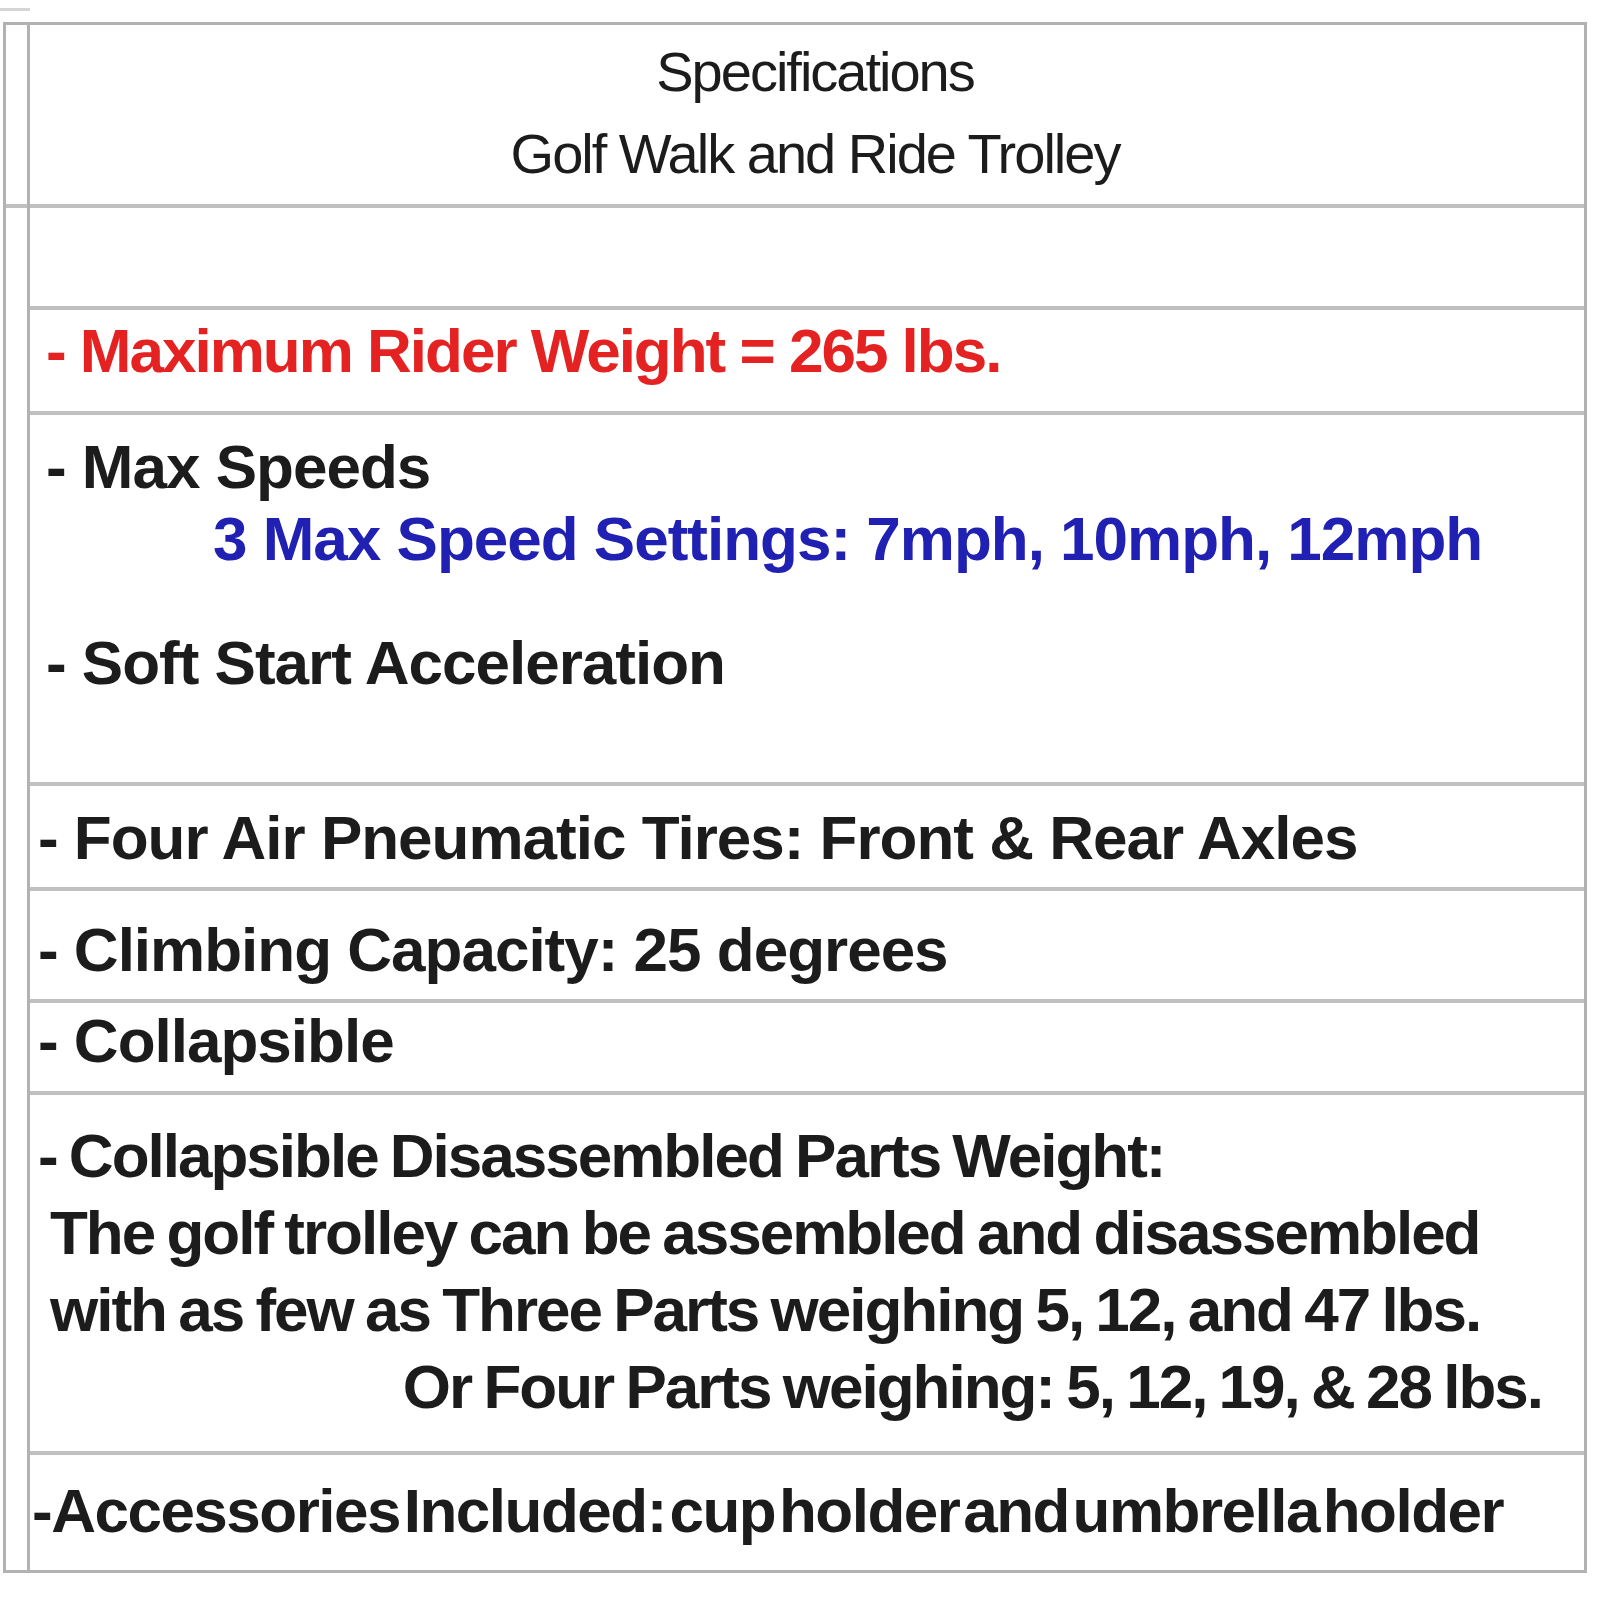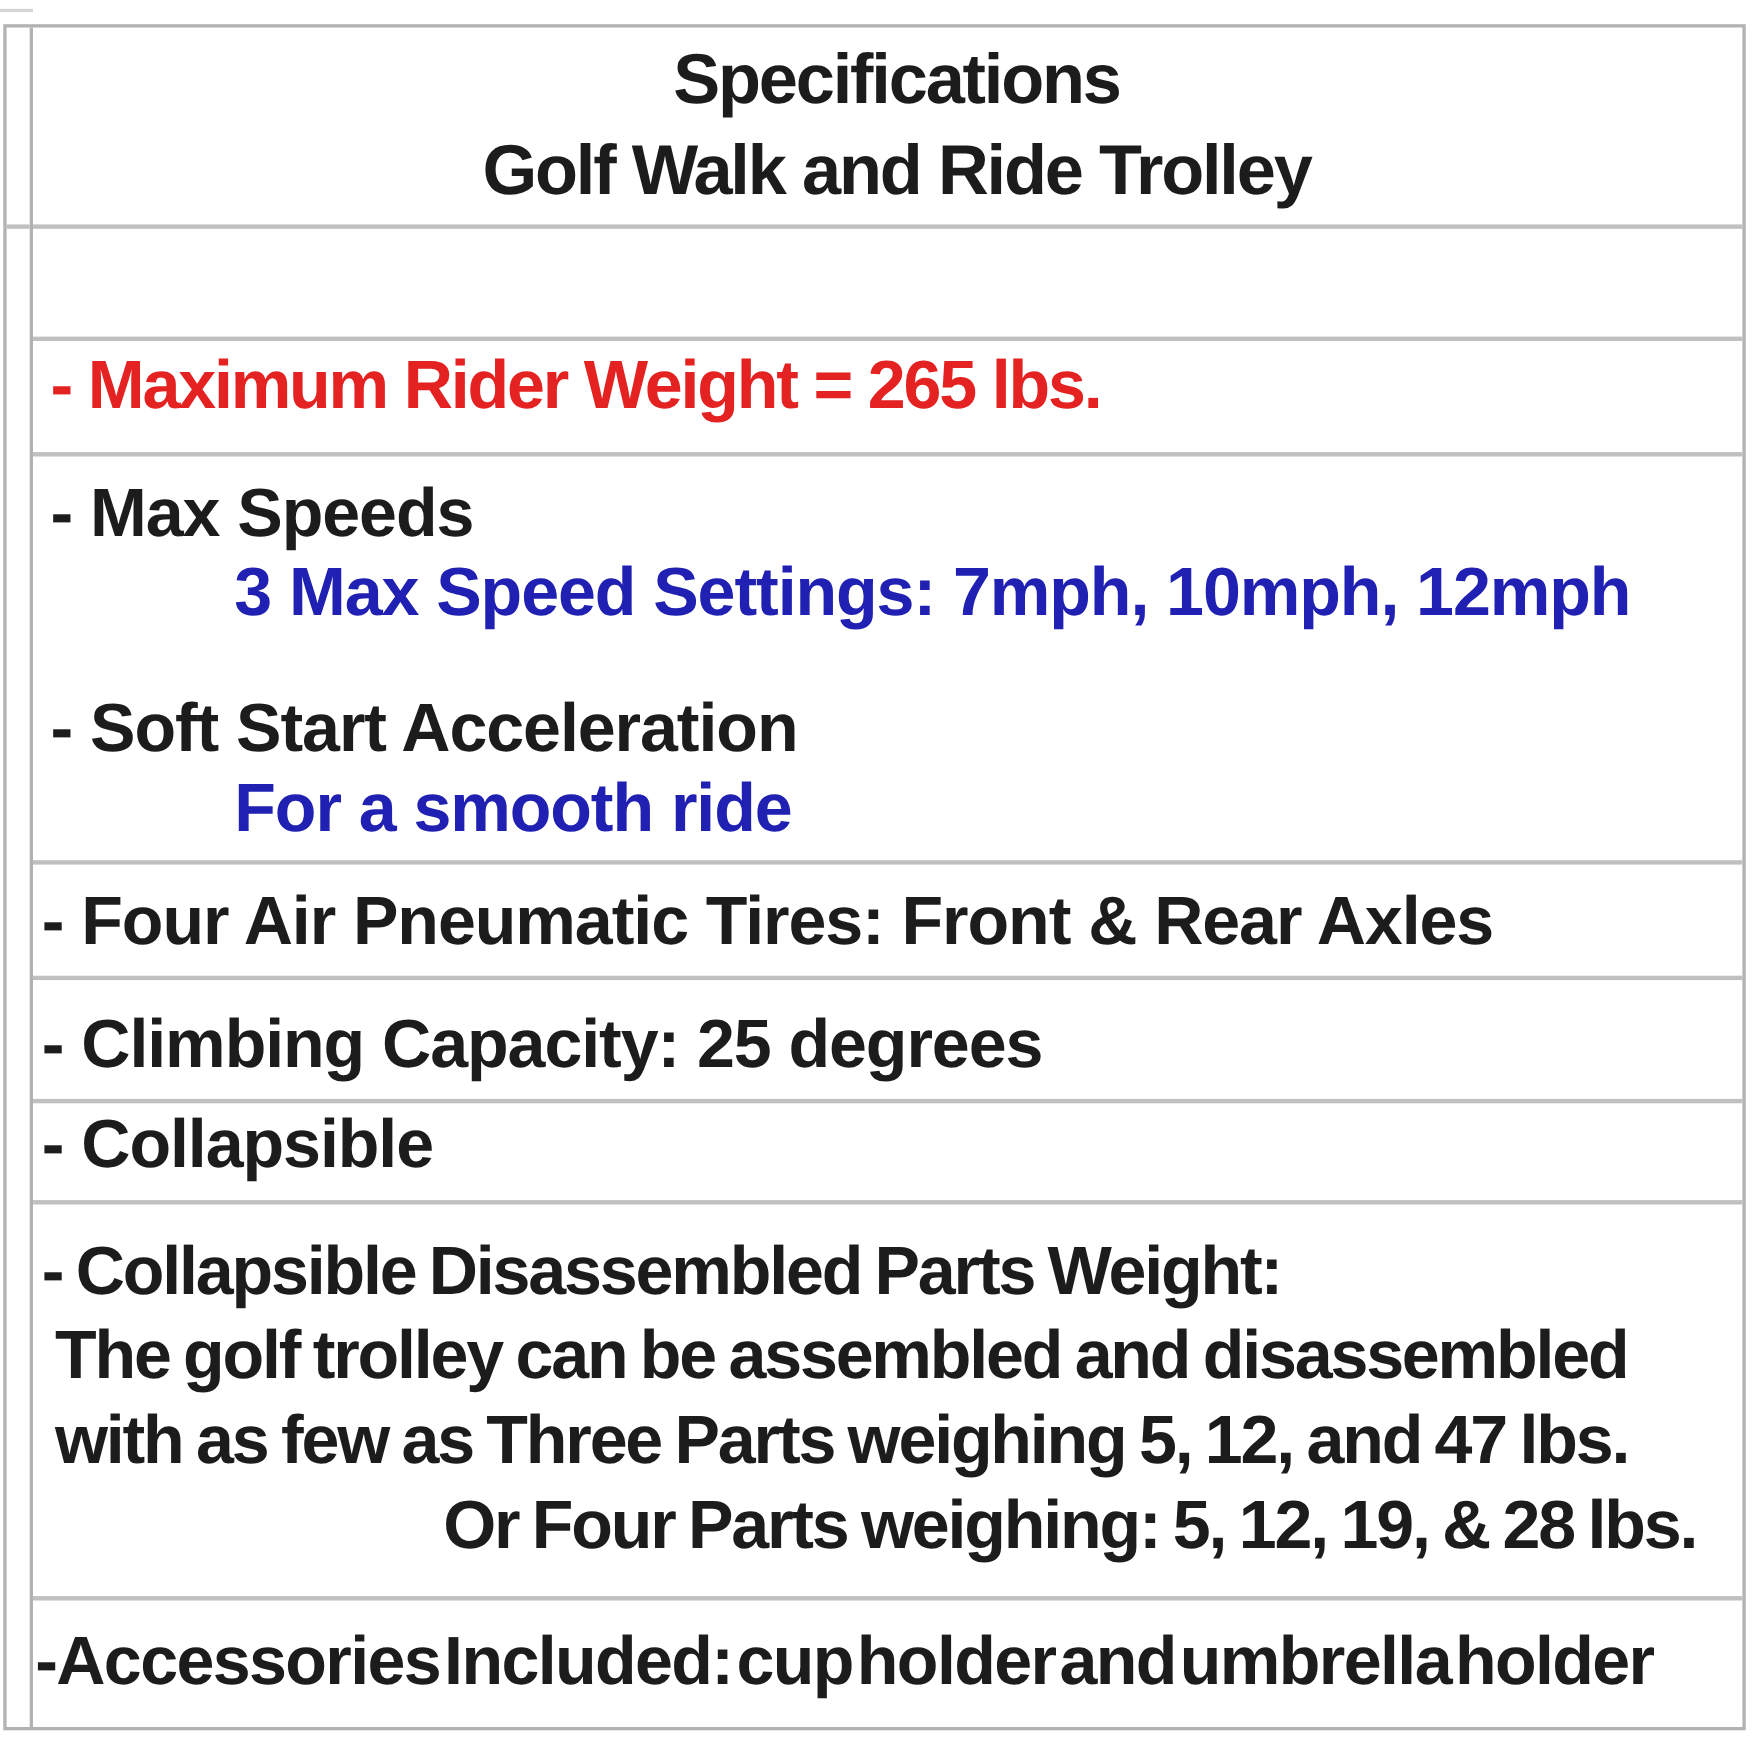--- a/index.html
+++ b/index.html
@@ -63,23 +63,23 @@
     letter-spacing: -1px;
     white-space: nowrap;
     font-weight: bold;
   }
   .red  { color: var(--red, #e42222); font-weight: bold; letter-spacing: -2px; }
   .blue { color: var(--blue, #2020b2); }
 
   
   .r-header { height: 183px; padding-top: 6px; text-align: center; }
   .r-header .hline {
-    font-size: 64px;
+    font-size: 56px;
     line-height: 82px;
-    font-weight: bold;
+    font-weight: normal;
     letter-spacing: -2px;
     white-space: nowrap;
     margin-left: 16px;
   }
   .r-empty  { height: 102px; }
   .r-red    { height: 105px; padding-top: 5px; }
   .r-red .t { padding-left: 16px; }
 
   .r-speeds { height: 371px; padding-top: 16px; }
   .r-speeds .label  { padding-left: 16px; }
@@ -127,21 +127,20 @@
       <div class="row r-empty"></div>
 
       <div class="row r-red">
         <div class="t red">- Maximum Rider Weight = 265 lbs.</div>
       </div>
 
       <div class="row r-speeds">
         <div class="t label">- Max Speeds</div>
         <div class="t blue detail">3 Max Speed Settings: 7mph, 10mph, 12mph</div>
         <div class="t label gap">- Soft Start Acceleration</div>
-        <div class="t blue detail">For a smooth ride</div>
       </div>
 
       <div class="row r-tires">
         <div class="t">- Four Air Pneumatic Tires: Front &amp; Rear Axles</div>
       </div>
 
       <div class="row r-climb">
         <div class="t">- Climbing Capacity: 25 degrees</div>
       </div>
 

